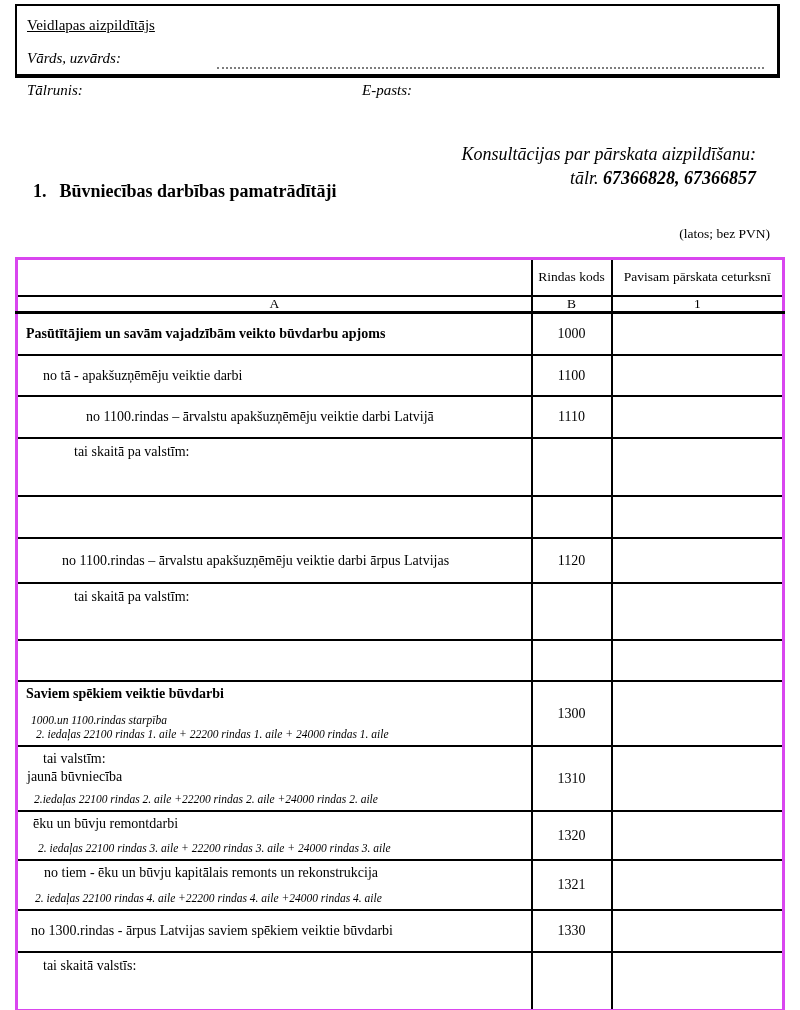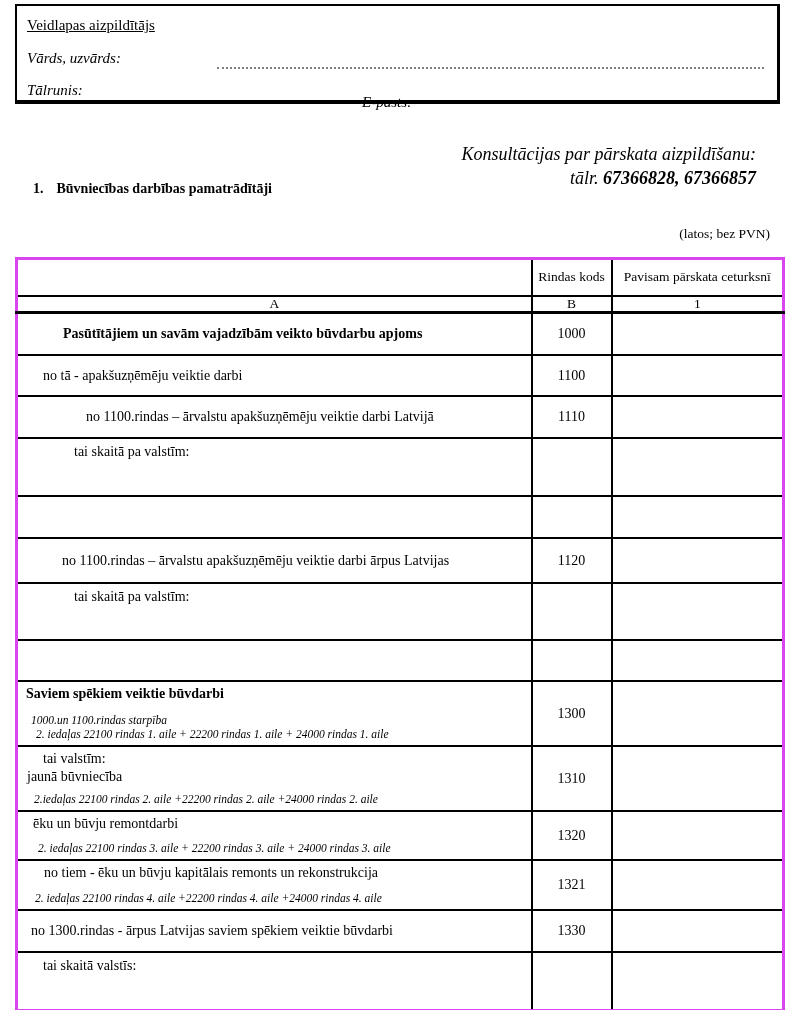--- a/index.html
+++ b/index.html
@@ -3,46 +3,46 @@
 <meta charset="utf-8">
 <style>
   html, body { margin:0; padding:0; background:#fff; }
   .page {
     position:relative; width:800px; height:1010px; background:#fff;
     font-family:"Liberation Serif", serif; color:#000; overflow:hidden;
   }
 
   
   .topbox {
-    position:absolute; left:15px; top:4px; width:765px; height:100px;
+    position:absolute; left:15px; top:4px; width:765px; height:74px;
     border:2px solid #000; border-right-width:3px; border-bottom-width:4px;
     box-sizing:border-box;
   }
   .topbox-title {
     position:absolute; left:10px; top:11px;
     font-size:15px; text-decoration:underline;
   }
   .lbl { font-style:italic; font-size:15px; }
   .name-label  { position:absolute; left:10px;  top:44px; }
   .name-line   { position:absolute; left:200px; top:47px; width:547px; height:14px;
                  border-bottom:2px dotted #7d7d7d; }
   .phone-label { position:absolute; left:10px;  top:76px; }
-  .email-label { position:absolute; left:345px; top:88px; }
+  .email-label { position:absolute; left:345px; top:76px; }
 
   
   .consult {
     position:absolute; right:44px; top:142px; text-align:right;
     font-style:italic; font-size:18px; line-height:1.35;
   }
   .consult b { font-weight:bold; }
 
   
   .heading {
     position:absolute; left:33px; top:181px;
-    font-size:14px; font-weight:bold;
+    font-size:18px; font-weight:bold;
   }
   .heading .num { margin-right:13px; }
 
   
   .units { position:absolute; right:30px; top:226px; font-size:13.5px; }
 
   
   .main-table {
     position:absolute; left:15px; top:257px; width:767px;
     border-collapse:collapse; table-layout:fixed;
@@ -104,21 +104,21 @@
         <th>Rindas kods</th>
         <th>Pavisam pārskata ceturksnī</th>
       </tr>
       <tr class="lett">
         <td>A</td>
         <td>B</td>
         <td>1</td>
       </tr>
     <tr style="height: 42px;">
           <td class="label-cell">
-            <div class="cell-a v-center" style="height: 40px; margin-left: 37px;">
+            <div class="cell-a v-center" style="height: 40px;">
               <div>
                 <div class="t-bold" style="padding-left: 8px;">Pasūtītājiem un savām vajadzībām veikto būvdarbu apjoms</div>
               </div>
             </div>
           </td>
           <td class="code-cell">1000</td>
           <td></td>
         </tr>
         <tr style="height: 41px;">
           <td class="label-cell">

